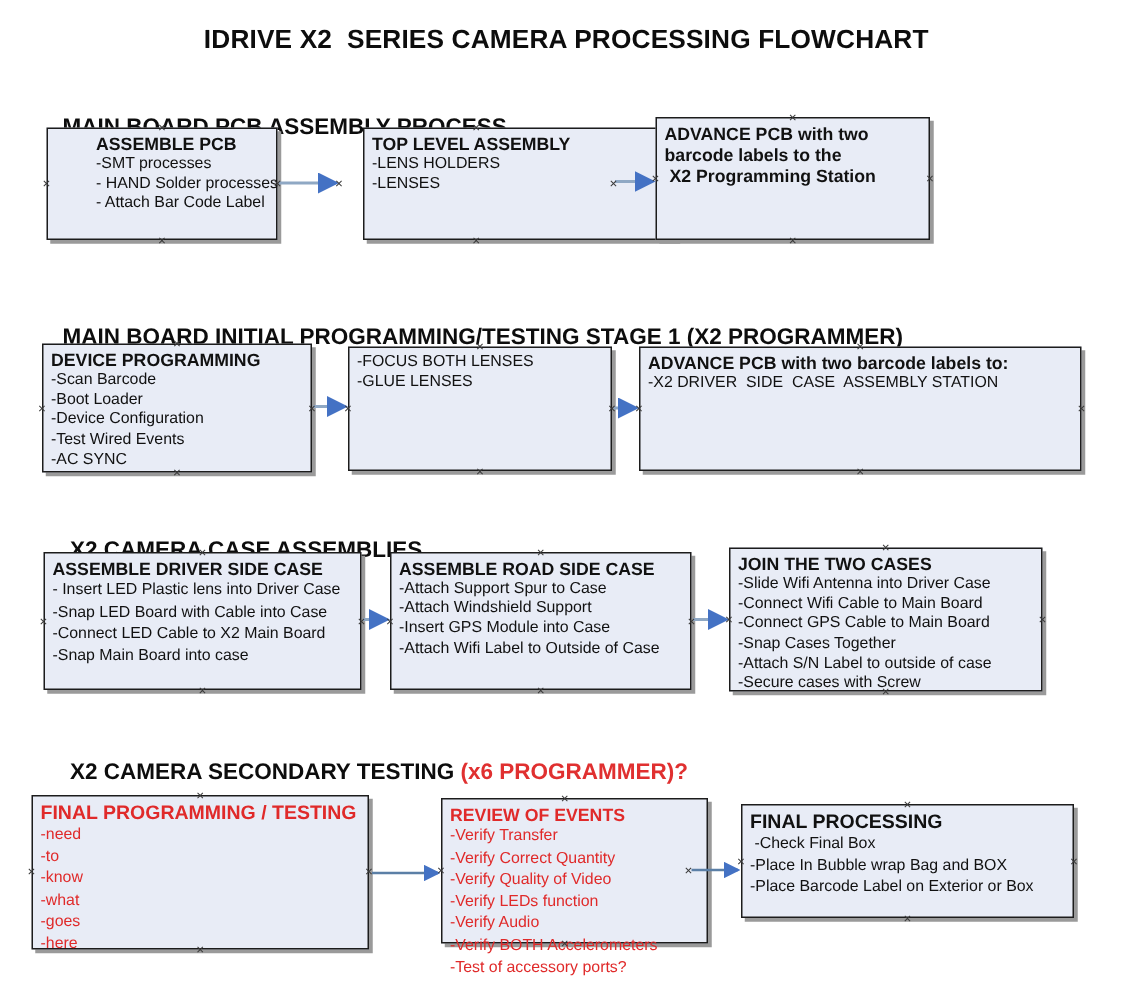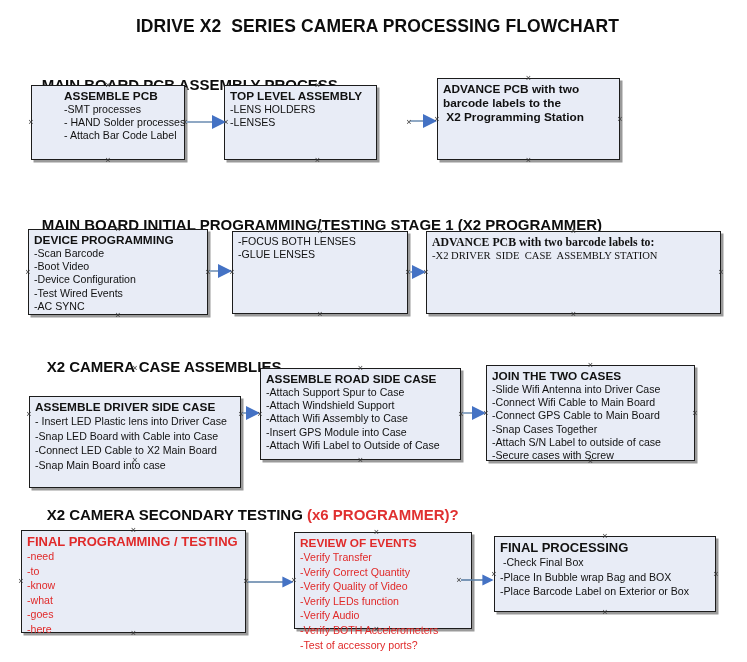--- a/index.html
+++ b/index.html
@@ -111,72 +111,71 @@
     <span>MAIN BOARD PCB ASSEMBLY PROCESS</span>
   </div>
 
   <div class="node shadow" id="n-1-1" style="left:31px; top:85px; width:154px; height:75px;padding-left:32px;">
     <div class="ttl">ASSEMBLE PCB</div>
     <div class="li">-SMT processes</div>
     <div class="li">- HAND Solder processes</div>
     <div class="li">- Attach Bar Code Label</div>
   </div>
 
-  <div class="node shadow" id="n-1-2" style="left:224px; top:85px; width:153px; height:75px;">
+  <div class="node shadow" id="n-1-2" style="left:242px; top:85px; width:209px; height:75px;">
     <div class="ttl">TOP LEVEL ASSEMBLY</div>
     <div class="li">-LENS HOLDERS</div>
     <div class="li">-LENSES</div>
   </div>
 
   <div class="node shadow" id="n-1-3" style="left:437px; top:78px; width:183px; height:82px;">
     <div class="ttl">ADVANCE PCB with two
 barcode labels to the
  X2 Programming Station</div>
   </div>
 
   <div class="section-head" style="left:25px; top:199px;">
     <span>MAIN BOARD INITIAL PROGRAMMING/TESTING STAGE 1 (X2 PROGRAMMER)</span>
   </div>
 
   <div class="node shadow" id="n-2-1" style="left:28px; top:229px; width:180px; height:86px;">
     <div class="ttl">DEVICE PROGRAMMING</div>
     <div class="li">-Scan Barcode</div>
-    <div class="li">-Boot Video</div>
+    <div class="li">-Boot Loader</div>
     <div class="li">-Device Configuration</div>
     <div class="li">-Test Wired Events</div>
     <div class="li">-AC SYNC</div>
   </div>
 
   <div class="node shadow" id="n-2-2" style="left:232px; top:231px; width:176px; height:83px;">
     <div class="li">-FOCUS BOTH LENSES</div>
     <div class="li">-GLUE LENSES</div>
   </div>
 
-  <div class="node shadow" id="n-2-3" style="left:426px; top:231px; width:295px; height:83px;font-family:Liberation Serif, serif;">
+  <div class="node shadow" id="n-2-3" style="left:426px; top:231px; width:295px; height:83px;">
     <div class="ttl">ADVANCE PCB with two barcode labels to:</div>
     <div class="li">-X2 DRIVER  SIDE  CASE  ASSEMBLY STATION</div>
   </div>
 
   <div class="section-head" style="left:30px; top:341px;">
     <span>X2 CAMERA CASE ASSEMBLIES</span>
   </div>
 
-  <div class="node shadow" id="n-3-1" style="left:29px; top:368px; width:212px; height:92px;margin-top:28px;">
+  <div class="node shadow" id="n-3-1" style="left:29px; top:368px; width:212px; height:92px;">
     <div class="ttl">ASSEMBLE DRIVER SIDE CASE</div>
     <div class="li sp">- Insert LED Plastic lens into Driver Case</div>
     <div class="li sp">-Snap LED Board with Cable into Case</div>
     <div class="li sp">-Connect LED Cable to X2 Main Board</div>
     <div class="li sp">-Snap Main Board into case</div>
   </div>
 
   <div class="node shadow" id="n-3-2" style="left:260px; top:368px; width:201px; height:92px;">
     <div class="ttl">ASSEMBLE ROAD SIDE CASE</div>
     <div class="li">-Attach Support Spur to Case</div>
     <div class="li">-Attach Windshield Support</div>
-    <div class="li">-Attach Wifi Assembly to Case</div>
     <div class="li">-Insert GPS Module into Case</div>
     <div class="li">-Attach Wifi Label to Outside of Case</div>
   </div>
 
   <div class="node shadow" id="n-3-3" style="left:486px; top:365px; width:209px; height:96px;">
     <div class="ttl">JOIN THE TWO CASES</div>
     <div class="li">-Slide Wifi Antenna into Driver Case</div>
     <div class="li">-Connect Wifi Cable to Main Board</div>
     <div class="li">-Connect GPS Cable to Main Board</div>
     <div class="li">-Snap Cases Together</div>

